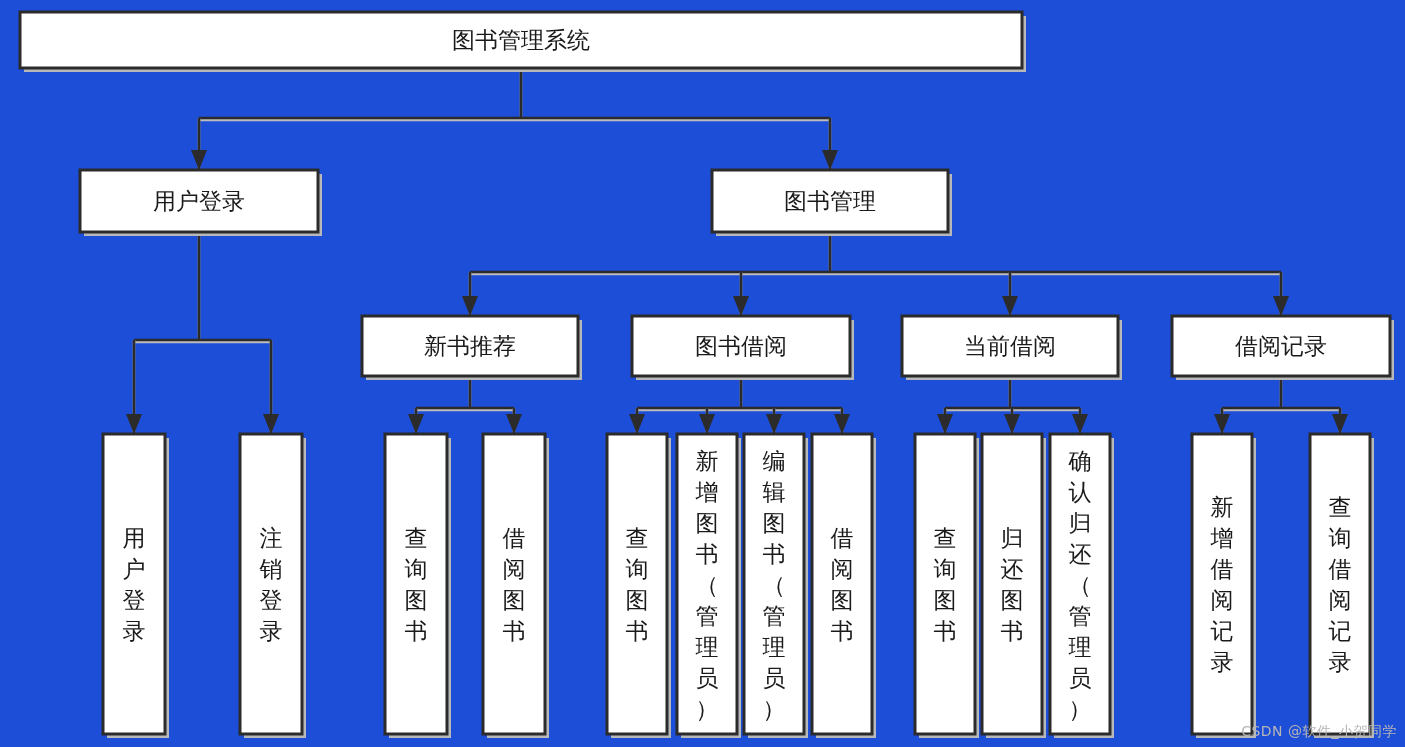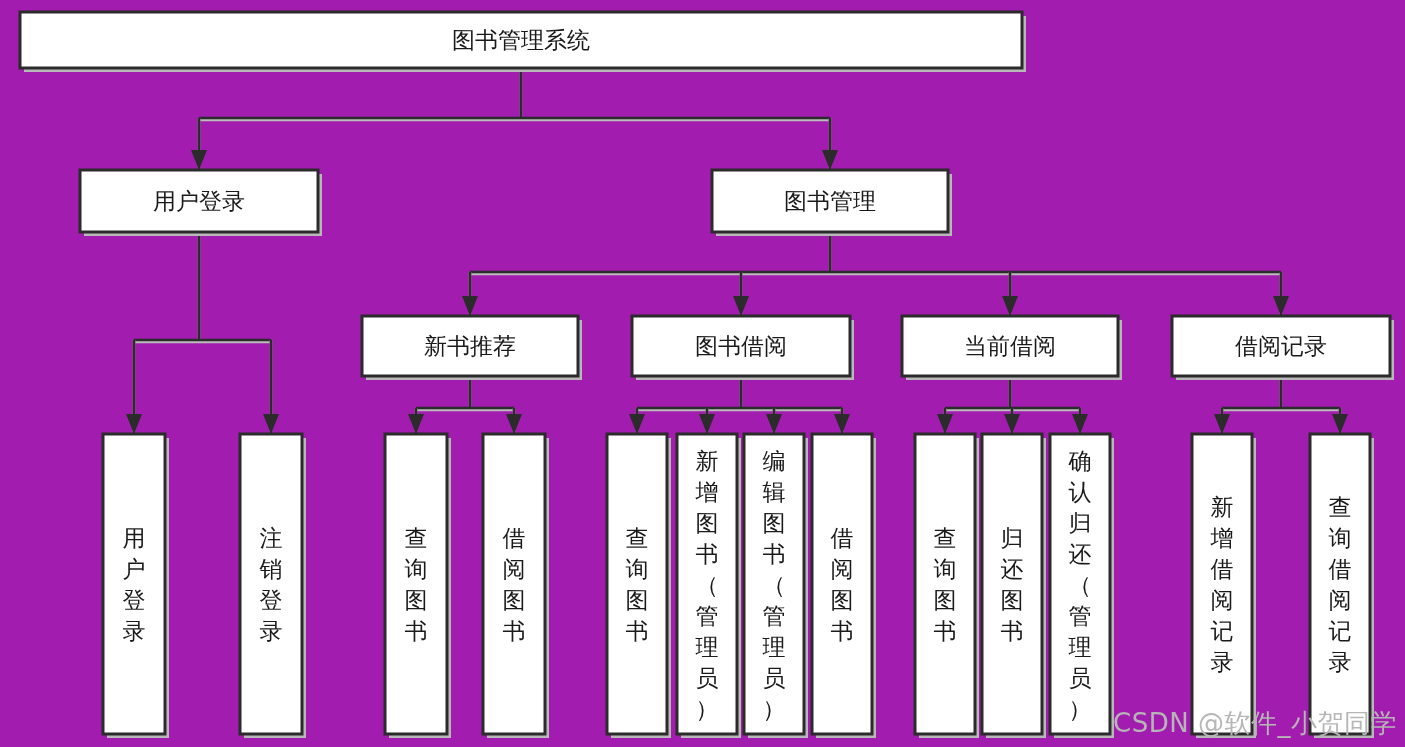--- a/index.html
+++ b/index.html
@@ -7,21 +7,21 @@
     padding: 0;
     background: #ffffff;
   }
   body {
     font-family: "DejaVu Sans", "Liberation Sans", sans-serif;
   }
   #diagram-root {
     position: relative;
     width: 1405px;
     height: 747px;
-    background: #a21caf;
+    background: #1d4ed8;
     overflow: hidden;
   }
   svg#flow {
     position: absolute;
     left: 0;
     top: 0;
     width: 1405px;
     height: 747px;
   }
   .node-rect {
@@ -59,21 +59,21 @@
     font-family: "DejaVu Sans", "Liberation Sans", sans-serif;
     fill: #1a1a1a;
     font-size: 23px;
     text-anchor: middle;
   }
   .watermark {
     position: absolute;
     right: 8px;
     bottom: 6px;
     font-family: "DejaVu Sans", "Liberation Sans", sans-serif;
-    font-size: 26px;
+    font-size: 14px;
     color: #b6b6b6;
     letter-spacing: 0.5px;
     white-space: nowrap;
     pointer-events: none;
   }
 </style>
 </head>
 <body>
 
 <div id="diagram-root">

